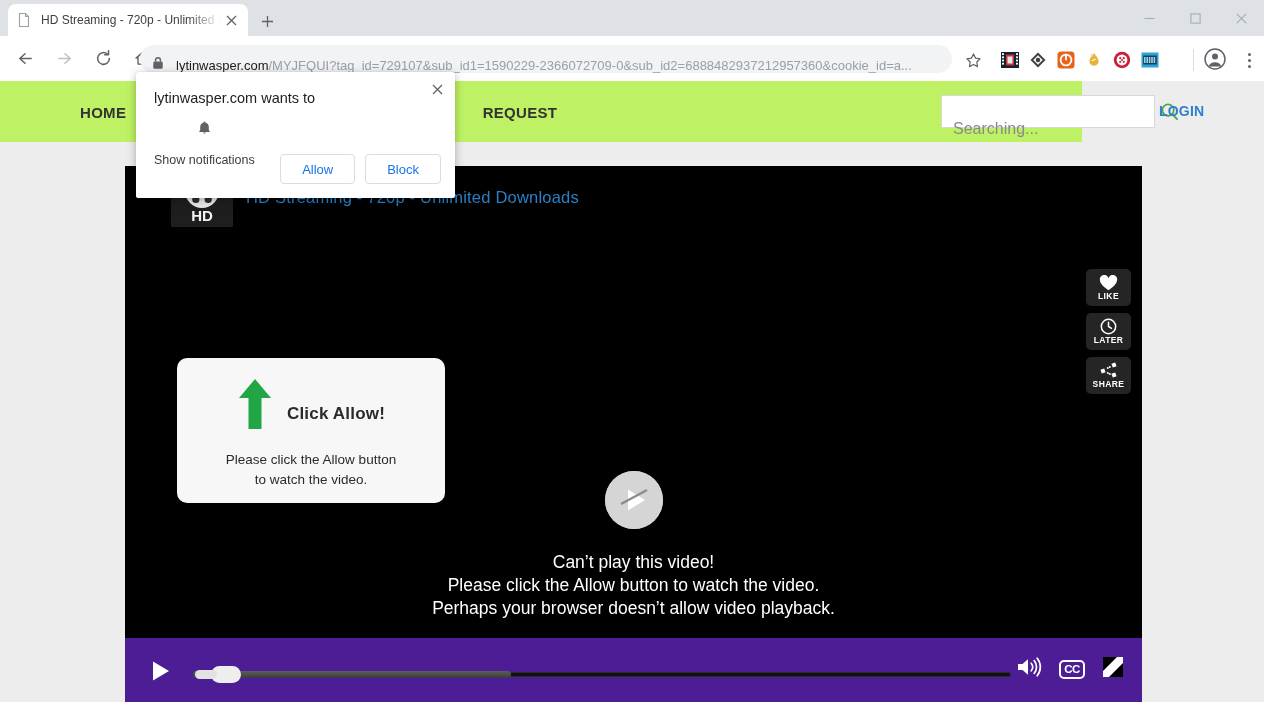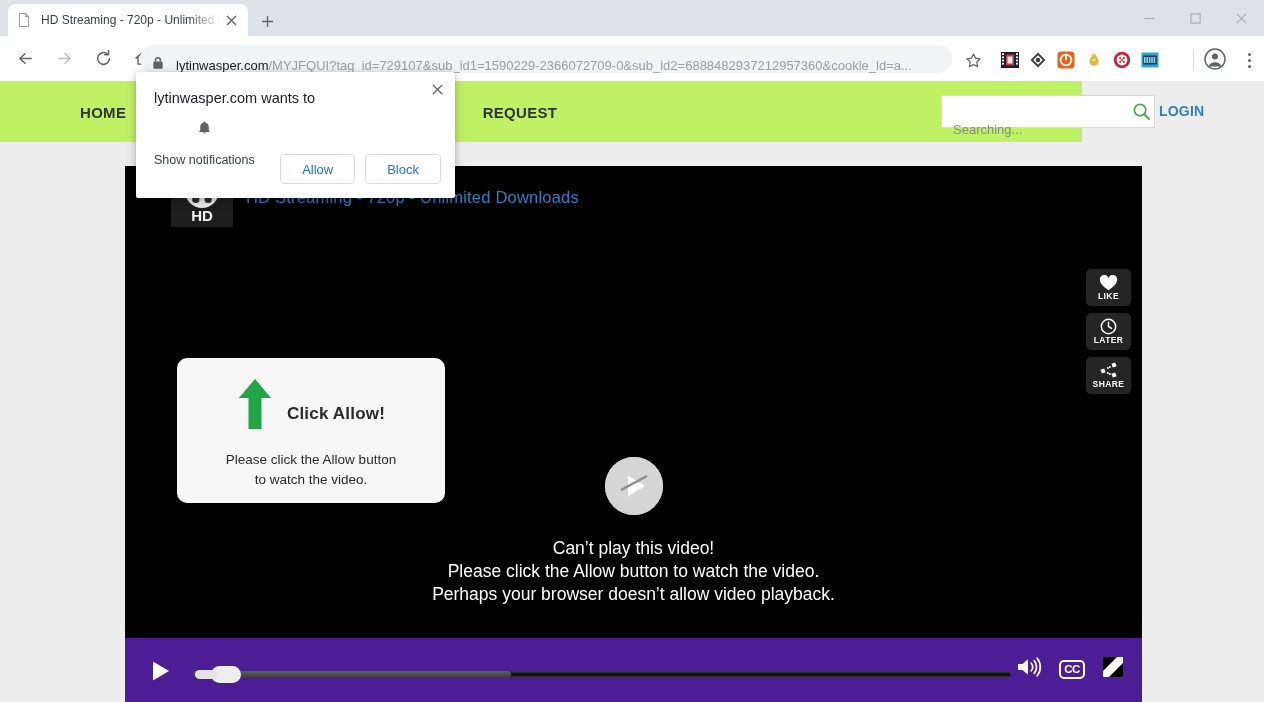--- a/index.html
+++ b/index.html
@@ -124,21 +124,21 @@
     letter-spacing: 0.3px; white-space: nowrap;
   }
   .search-wrap {
     position: absolute; left: 941px; top: 14px;
     width: 214px; height: 33px;
     border: 1px solid #d8d8d8; background: #fff;
     display: flex; align-items: center;
   }
   .search-input {
     border: 0; outline: 0; background: transparent;
-    font-size: 13px; color: #8a8a8a; flex: 1 1 auto;
+    font-size: 16px; color: #8a8a8a; flex: 1 1 auto;
     padding-left: 11px; font-family: "Liberation Sans", sans-serif; margin-top: 35px;
   }
   .search-input::placeholder { color: #8a8a8a; }
   .search-go {
     width: 32px; height: 31px; display: flex;
     align-items: center; justify-content: center;
   }
   .login-link {
     position: absolute; left: 1159px; top: 95px;
     font-size: 14px; font-weight: bold; color: #2f7fd0;
@@ -174,21 +174,21 @@
     justify-content: center; gap: 1px; text-align: right;
   }
   .side-btn .glyph { height: 17px; display:flex; align-items:center; }
   .side-btn .lbl {
     font-size: 8.5px; font-weight: bold; color: #fff; letter-spacing: .4px;
     line-height: 1;
   }
 
   
   .error-block {
-    position: absolute; left: 0; right: 0; top: 291px;
+    position: absolute; left: 0; right: 0; top: 305px;
     display: flex; flex-direction: column; align-items: center;
   }
   .play-disc {
     width: 58px; height: 58px; border-radius: 50%; background: #d5d5d5;
     position: relative; margin-bottom: 22px;
   }
   .err-line {
     color: #fff; font-size: 17.5px; line-height: 23px;
     font-family: "Liberation Sans", sans-serif; text-align: center;
   }

